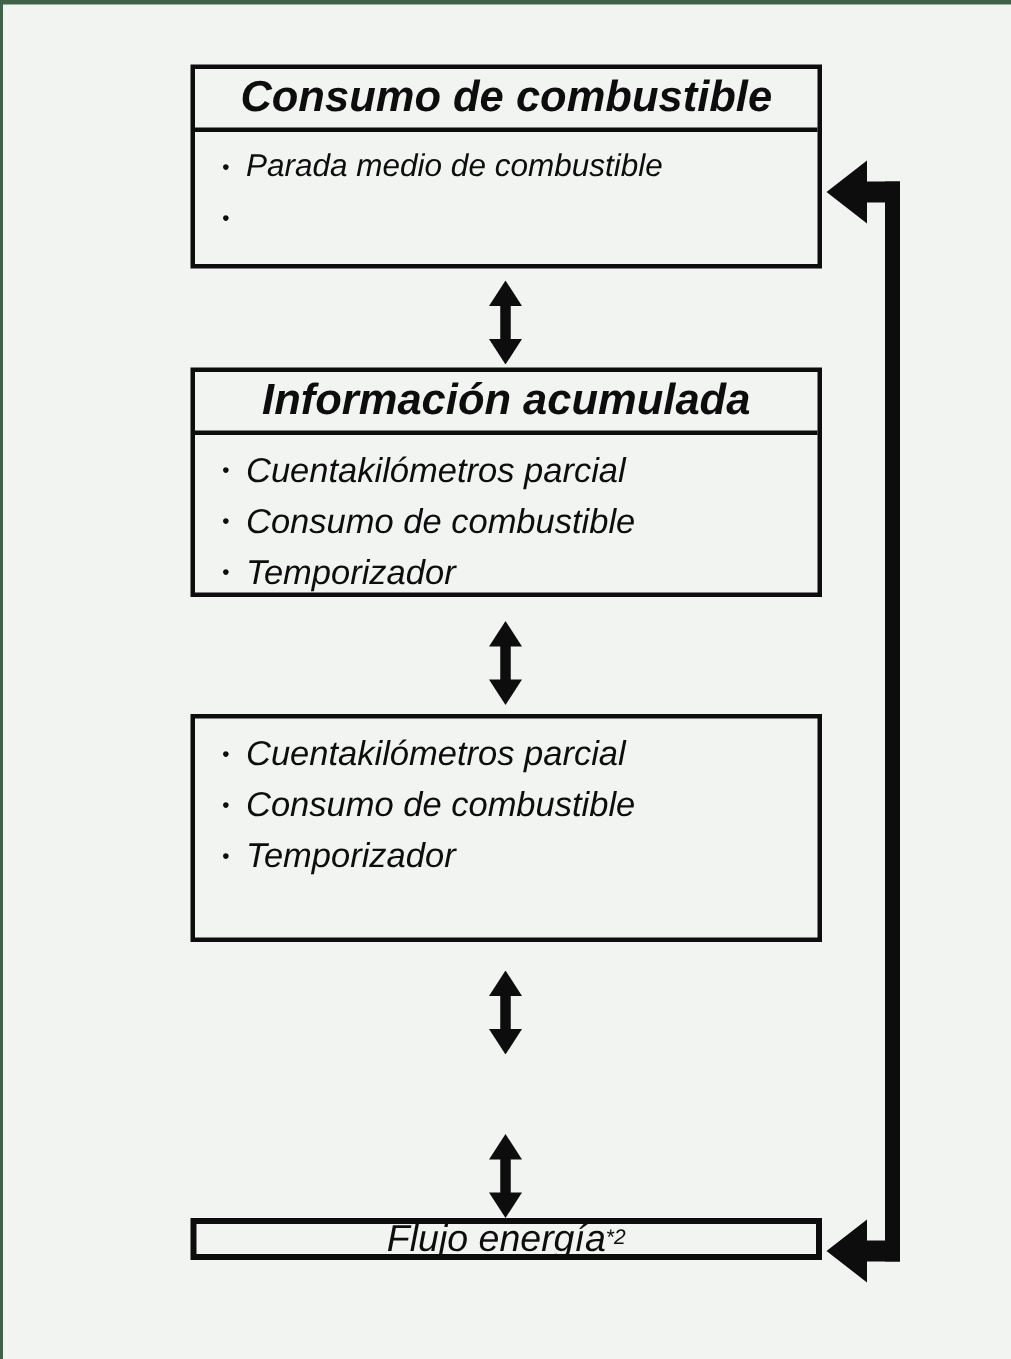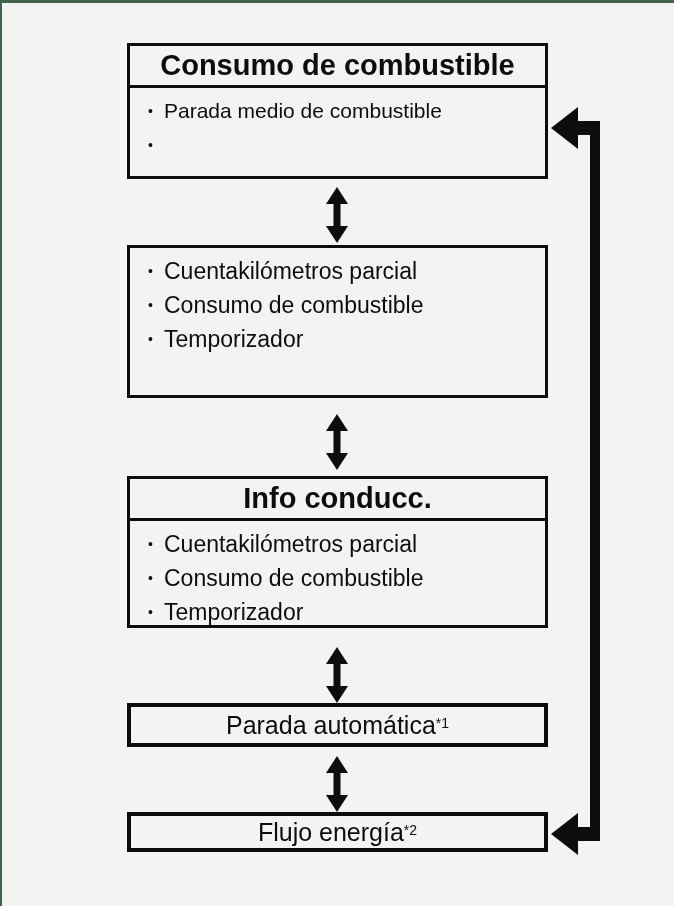--- a/index.html
+++ b/index.html
@@ -19,20 +19,21 @@
   .diagram { position: absolute; inset: 0; }
 
   .box {
     position: absolute;
     left: 125px;            
     width: 421px;
     border: 3px solid #0d0d0d;
     box-sizing: border-box;
     background: #f2f4f2;
     color: #0d0d0d;
+    font-style: italic;
   }
 
   .box-title {
     height: 39px;
     border-bottom: 3px solid #0d0d0d;
     display: flex;
     align-items: center;
     justify-content: center;
     font-weight: bold;
     font-size: 29px;
@@ -106,20 +107,21 @@
       </div>
     </div>
 
     <svg class="arrow-svg" style="left:313px;top:184px" width="44" height="56" viewBox="0 0 44 56">
       <polygon class="arrow-fill" points="22,0 11,17 33,17"></polygon>
       <polygon class="arrow-fill" points="22,56 11,39 33,39"></polygon>
       <rect class="arrow-fill" x="18.5" y="15" width="7" height="26"></rect>
     </svg>
 
     <div class="box" style="top:242px;height:153px">
+      <div class="box-title">Información acumulada</div>
       <div class="box-body body-23">
         <div class="bullet-row">
           <span class="bullet">•</span>
           <span>Cuentakilómetros parcial</span>
         </div>
         <div class="bullet-row">
           <span class="bullet">•</span>
           <span>Consumo de combustible</span>
         </div>
         <div class="bullet-row">
@@ -129,21 +131,20 @@
       </div>
     </div>
 
     <svg class="arrow-svg" style="left:313px;top:411px" width="44" height="56" viewBox="0 0 44 56">
       <polygon class="arrow-fill" points="22,0 11,17 33,17"></polygon>
       <polygon class="arrow-fill" points="22,56 11,39 33,39"></polygon>
       <rect class="arrow-fill" x="18.5" y="15" width="7" height="26"></rect>
     </svg>
 
     <div class="box" style="top:473px;height:152px">
-      <div class="box-title">Info conducc.</div>
       <div class="box-body body-23">
         <div class="bullet-row">
           <span class="bullet">•</span>
           <span>Cuentakilómetros parcial</span>
         </div>
         <div class="bullet-row">
           <span class="bullet">•</span>
           <span>Consumo de combustible</span>
         </div>
         <div class="bullet-row">
@@ -152,32 +153,28 @@
         </div>
       </div>
     </div>
 
     <svg class="arrow-svg" style="left:313px;top:644px" width="44" height="56" viewBox="0 0 44 56">
       <polygon class="arrow-fill" points="22,0 11,17 33,17"></polygon>
       <polygon class="arrow-fill" points="22,56 11,39 33,39"></polygon>
       <rect class="arrow-fill" x="18.5" y="15" width="7" height="26"></rect>
     </svg>
 
-    <div class="box box-single" style="top:700px;height:44px">
-      <span>Parada automática</span>
-        <sup>*1</sup>
-    </div>
 
     <svg class="arrow-svg" style="left:313px;top:753px" width="44" height="56" viewBox="0 0 44 56">
       <polygon class="arrow-fill" points="22,0 11,17 33,17"></polygon>
       <polygon class="arrow-fill" points="22,56 11,39 33,39"></polygon>
       <rect class="arrow-fill" x="18.5" y="15" width="7" height="26"></rect>
     </svg>
 
-    <div class="box box-single" style="top:809px;height:40px">
+    <div class="box box-single" style="top:809px;height:28px">
       <span>Flujo energía</span>
         <sup>*2</sup>
     </div>
 
     <svg class="loop-svg" viewBox="0 0 674 906">
       <polygon class="arrow-fill" points="549,125 576,104 576,146"></polygon>
       <rect class="arrow-fill" x="574" y="118" width="24" height="14"></rect>
       <rect class="arrow-fill" x="588" y="118" width="10" height="720"></rect>
       <rect class="arrow-fill" x="574" y="824" width="24" height="14"></rect>
       <polygon class="arrow-fill" points="549,831 576,810 576,852"></polygon>

